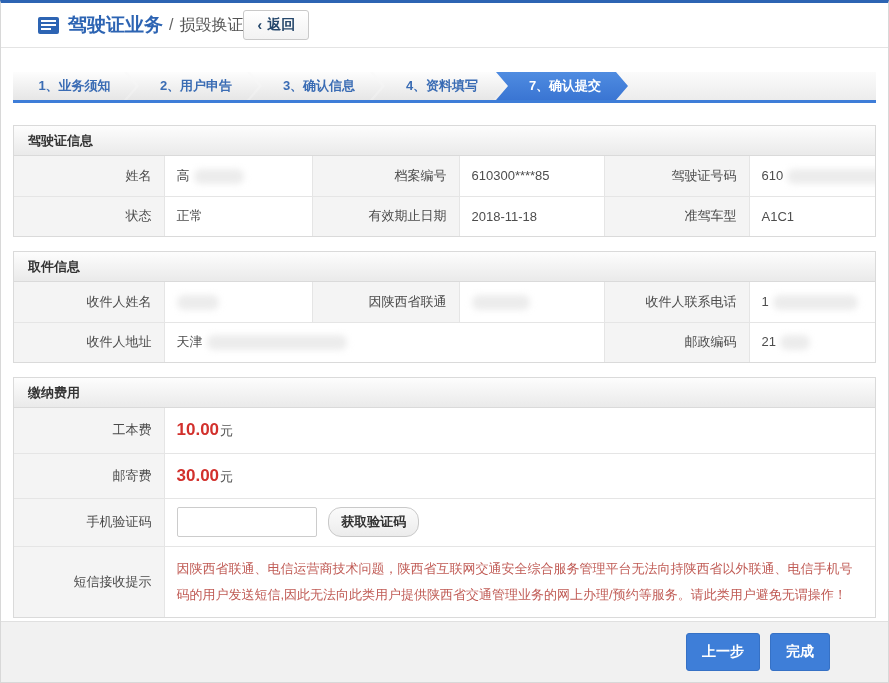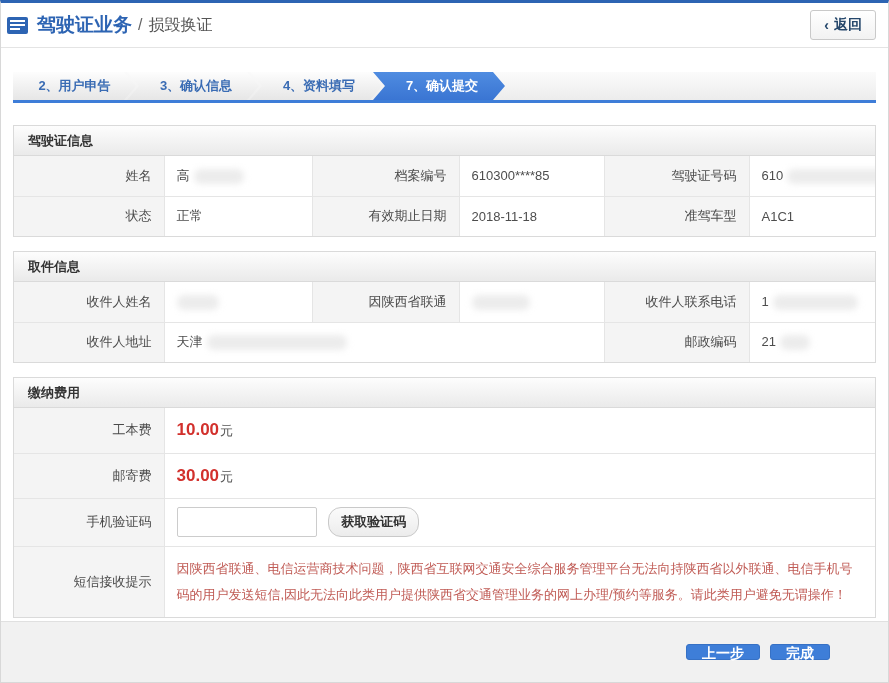--- a/index.html
+++ b/index.html
@@ -10,22 +10,22 @@
     background:#fff;
   }
   .page {
     width:889px; height:683px; position:relative; overflow:hidden;
     background:#fff;
     border:1px solid #d8d8d8;
     border-top:3px solid #2d64b3;
   }
   
   .topbar {
-    height:45px; display:flex; align-items:center; justify-content:space-between;
-    padding:0 12px 0 5px; border-bottom:1px solid #e4e4e4;
+    height:45px; display:flex; align-items:center; justify-content:flex-start;
+    padding:0 12px 0 36px; border-bottom:1px solid #e4e4e4;
   }
   .title-group { display:flex; align-items:center; }
   .doc-icon { display:inline-flex; margin-right:8px; }
   .title { color:#2d64b3; font-size:19px; font-weight:bold; }
   .sep { color:#666; font-size:16px; margin:0 6px; }
   .subtitle { color:#555; font-size:16px; }
   .back-btn {
     display:inline-flex; align-items:center; gap:5px;
     height:30px; padding:0 13px;
     background:linear-gradient(#ffffff,#f2f2f2);
@@ -93,21 +93,21 @@
     border-radius:7px; background:#ececec; filter:blur(3px); margin-left:4px;
   }
   
   .footer {
     position:absolute; left:0; right:0; bottom:0; height:61px;
     background:#f1f1f1; border-top:1px solid #e0e0e0;
     display:flex; align-items:center; justify-content:flex-end;
     padding-right:58px; gap:10px;
   }
   .btn {
-    height:16px; padding:0 15px;
+    height:38px; padding:0 15px;
     background:#3e7ed8; border:1px solid #3671c5; border-radius:3px;
     color:#fff; font-size:14px; font-weight:bold; cursor:pointer;
     font-family:inherit;
   }
 </style>
 </head>
 <body>
 
 <div class="page">
 
@@ -126,20 +126,21 @@
       <span class="subtitle">损毁换证</span>
     </div>
     <button class="back-btn">
       <span class="chev">‹</span>
       <span>返回</span>
     </button>
   </div>
 
   <div class="steps-wrap">
     <div class="steps">
+      <div class="step"><span>1、业务须知</span></div>
       <div class="step"><span>2、用户申告</span></div>
       <div class="step"><span>3、确认信息</span></div>
       <div class="step"><span>4、资料填写</span></div>
       <div class="step active"><span>7、确认提交</span></div>
     </div>
   </div>
 
   <div class="content">
 
     <div class="section">

